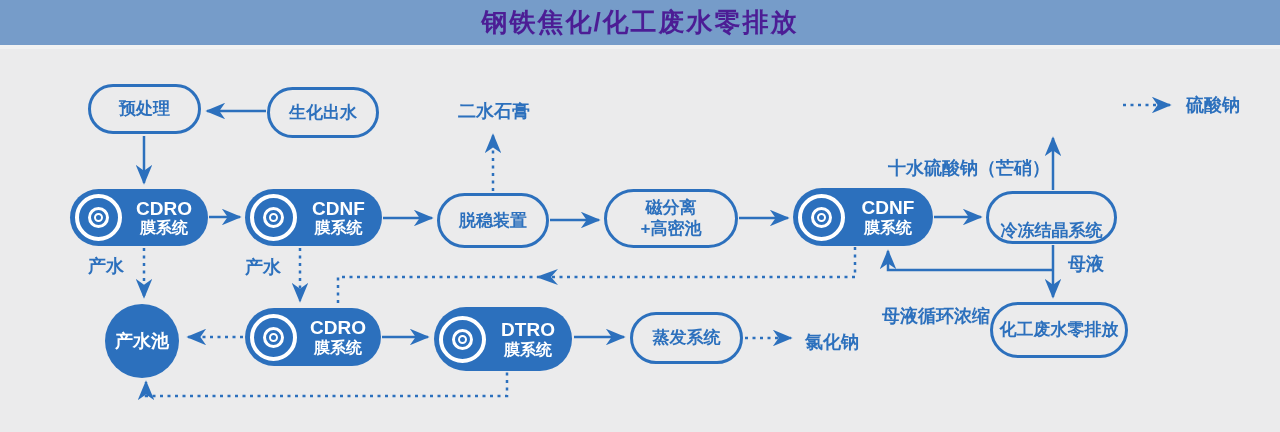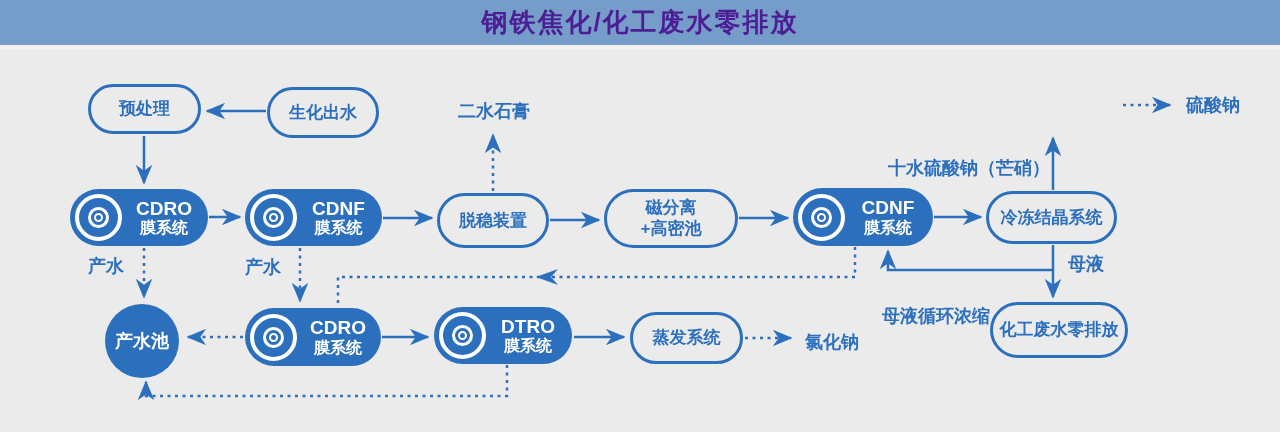--- a/index.html
+++ b/index.html
@@ -129,21 +129,21 @@
 
   <div class="node outline" style="left:437px;top:193px;width:112px;height:55px;">
     <span>脱稳装置</span>
   </div>
 
   <div class="node outline two-line" style="left:604px;top:189px;width:134px;height:59px;">
     <span>磁分离</span>
     <span>+高密池</span>
   </div>
 
-  <div class="node outline" style="left:986px;top:191px;width:131px;height:53px;">
+  <div class="node outline" style="left:986px;top:191px;width:131px;height:53px;align-items:flex-end;">
     <span>冷冻结晶系统</span>
   </div>
 
 
   <div class="node outline" style="left:630px;top:312px;width:113px;height:52px;">
     <span>蒸发系统</span>
   </div>
 
   <div class="node outline" style="left:990px;top:302px;width:138px;height:56px;">
     <span>化工废水零排放</span>
@@ -190,21 +190,21 @@
         <span class="disc-ring">
           <span class="disc-core"></span>
         </span>
       </span>
     <span class="labels">
       <span class="l1">CDRO</span>
       <span class="l2">膜系统</span>
     </span>
   </div>
 
-  <div class="node solid" style="left:434px;top:307px;width:138px;height:57px;">
+  <div class="node solid" style="left:434px;top:307px;width:138px;height:64px;">
     <span class="disc">
         <span class="disc-ring">
           <span class="disc-core"></span>
         </span>
       </span>
     <span class="labels">
       <span class="l1">DTRO</span>
       <span class="l2">膜系统</span>
     </span>
   </div>

